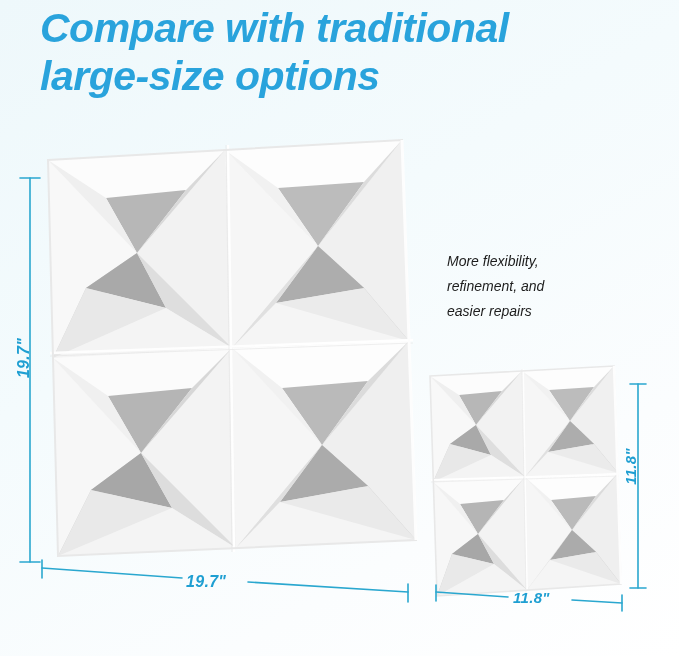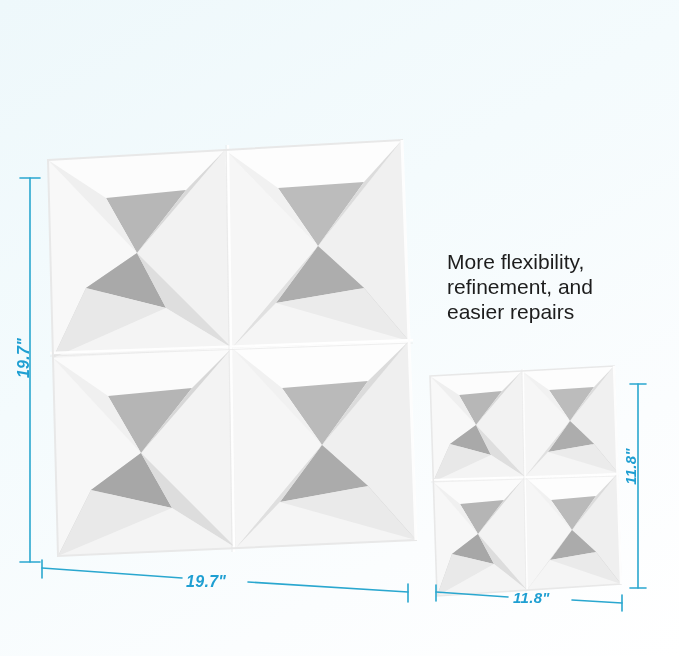--- a/index.html
+++ b/index.html
@@ -36,22 +36,23 @@
     color: #29a3dc;
     white-space: pre-line;
   }
 
   
   #caption {
     position: absolute;
     left: 447px;
     top: 249px;
     width: 200px;
-    font-size: 21px;
+    font-size: 14px;
     line-height: 25px;
+    font-style: italic;
     color: #1d1d1d;
     white-space: pre-line;
   }
 
   
   .panel-wrap {
     position: absolute;
   }
   .panel-svg { display: block; }
 
@@ -84,20 +85,22 @@
     top: 424px;
     width: 80px;
     height: 80px;
   }
 </style>
 </head>
 <body>
 
 <div id="stage">
 
+  <div id="headline">Compare with traditional
+large-size options</div>
 
   <div class="panel-wrap" id="big-panel">
     <svg class="panel-svg" width="372" height="420" viewBox="0 0 372 420">
       <defs>
         <linearGradient id="bgA" x1="0" y1="0" x2="1" y2="1">
           <stop offset="0%" stop-color="#ffffff"></stop>
             <stop offset="100%" stop-color="#f0f0f0"></stop>
         </linearGradient>
         <linearGradient id="gA" x1="0" y1="0" x2="0" y2="1">
           <stop offset="0%" stop-color="#ffffff"></stop>

